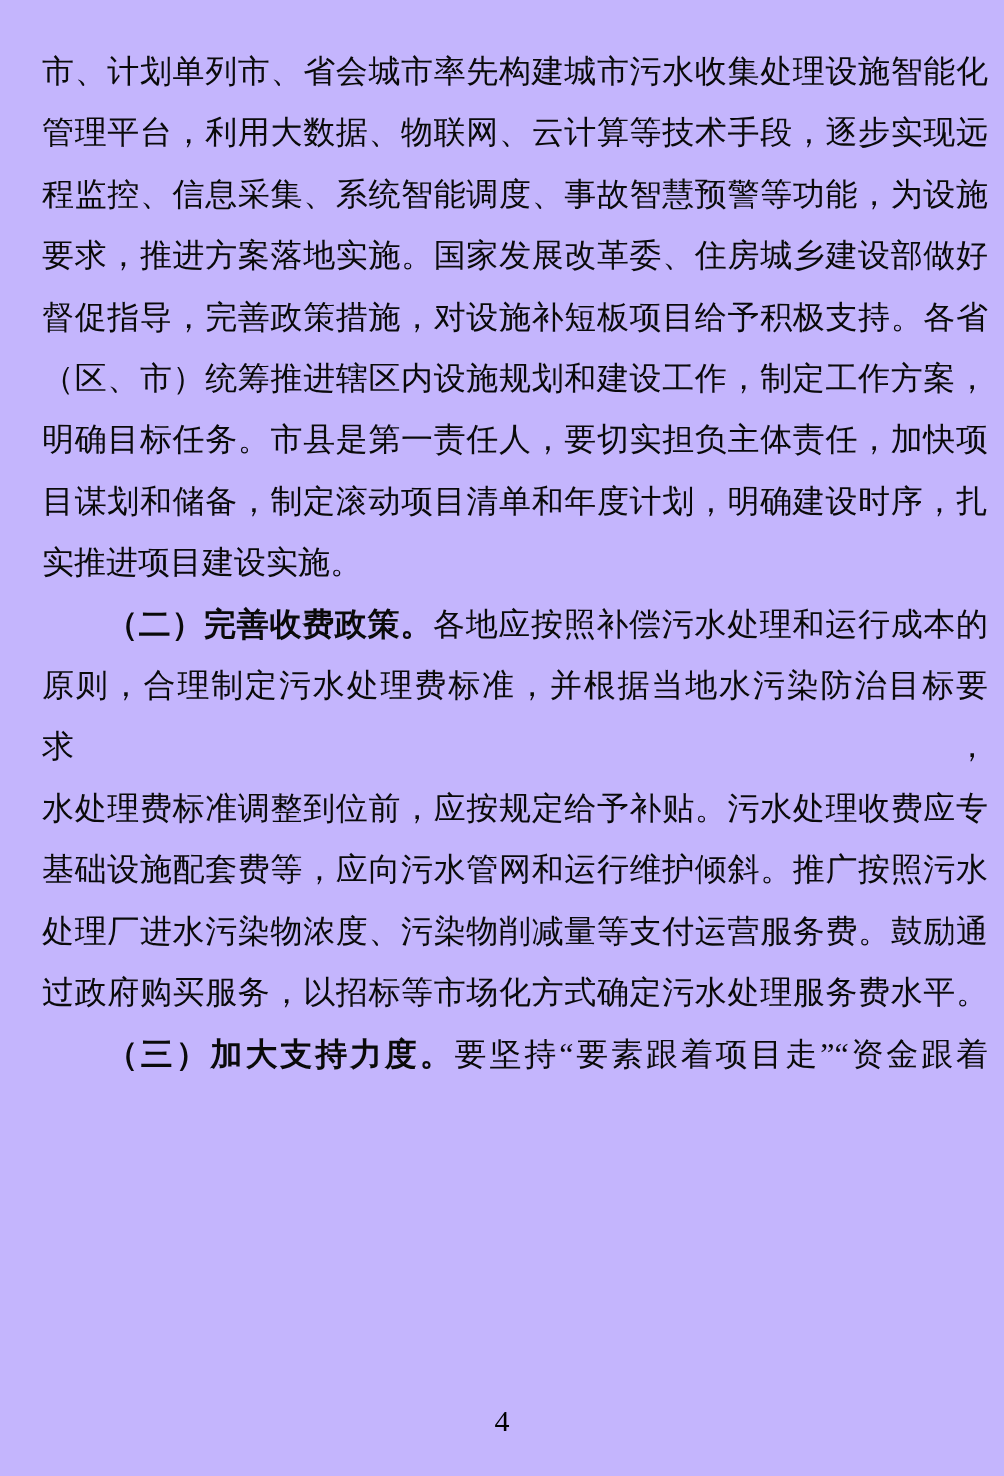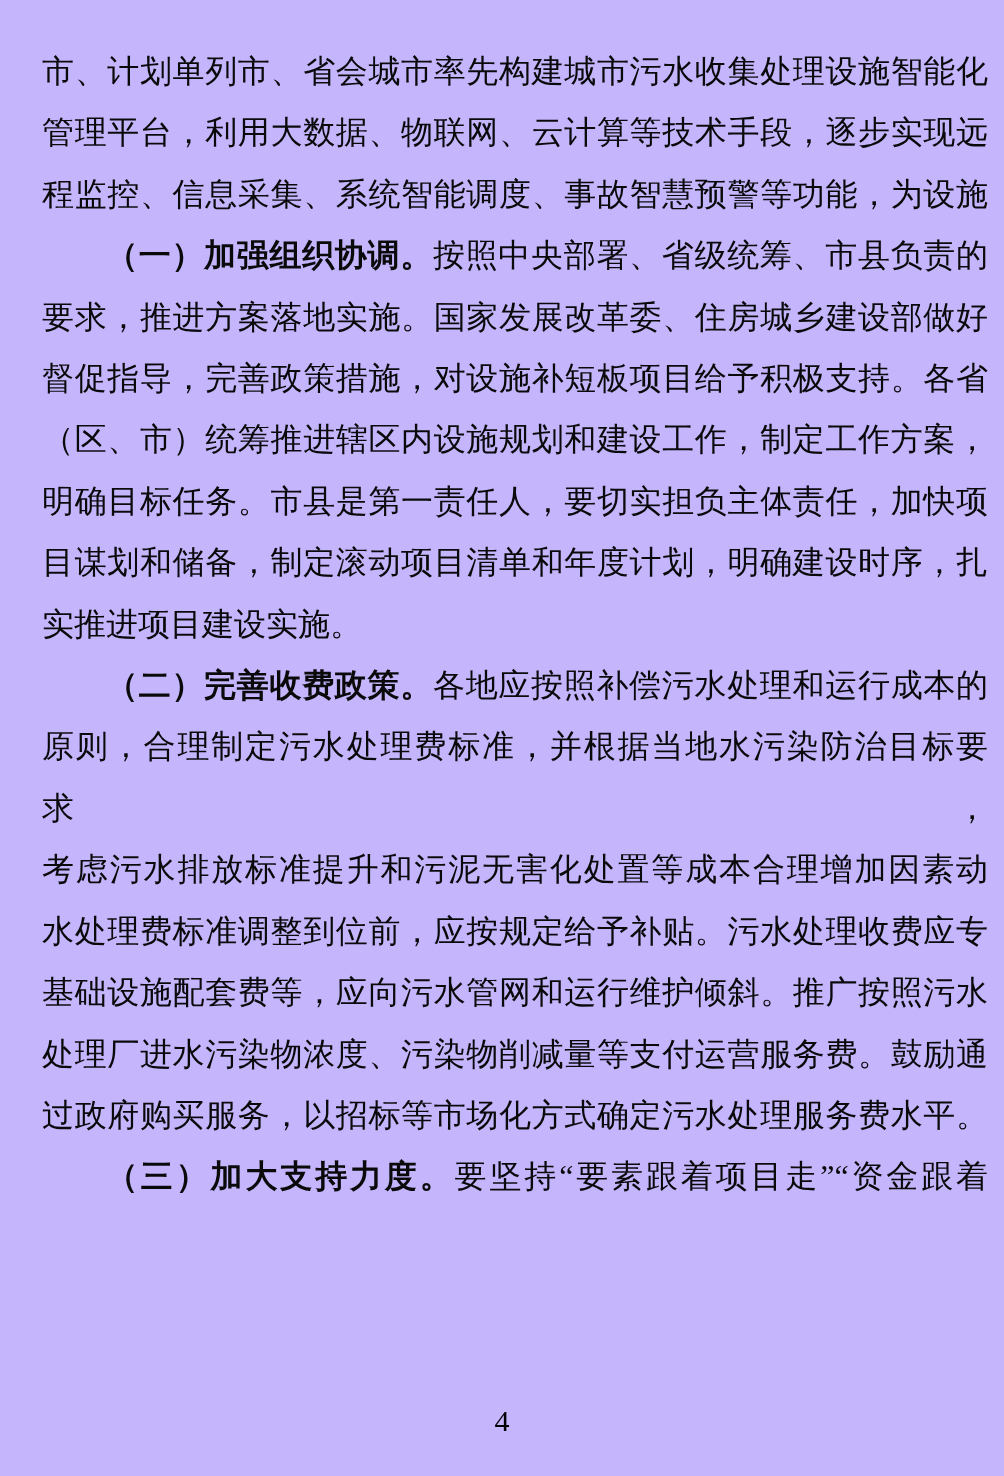--- a/index.html
+++ b/index.html
@@ -61,35 +61,31 @@
 <body>
 
 <div class="sheet">
   <div class="textblock">
 
     <div class="line just">市、计划单列市、省会城市率先构建城市污水收集处理设施智能化</div>
     <div class="line just">管理平台，利用大数据、物联网、云计算等技术手段，逐步实现远</div>
     <div class="line just">程监控、信息采集、系统智能调度、事故智慧预警等功能，为设施</div>
 
 
-    <div class="line just indent">
-      <span class="lead">（一）加强组织协调。</span><span>按照中央部署、省级统筹、市县负责的</span>
-    </div>
     <div class="line just">要求，推进方案落地实施。国家发展改革委、住房城乡建设部做好</div>
     <div class="line just">督促指导，完善政策措施，对设施补短板项目给予积极支持。各省</div>
     <div class="line just">（区、市）统筹推进辖区内设施规划和建设工作，制定工作方案，</div>
     <div class="line just">明确目标任务。市县是第一责任人，要切实担负主体责任，加快项</div>
     <div class="line just">目谋划和储备，制定滚动项目清单和年度计划，明确建设时序，扎</div>
     <div class="line">实推进项目建设实施。</div>
 
     <div class="line just indent">
       <span class="lead">（二）完善收费政策。</span><span>各地应按照补偿污水处理和运行成本的</span>
     </div>
     <div class="line just">原则，合理制定污水处理费标准，并根据当地水污染防治目标要求，</div>
-    <div class="line just">考虑污水排放标准提升和污泥无害化处置等成本合理增加因素动</div>
     <div class="line just">水处理费标准调整到位前，应按规定给予补贴。污水处理收费应专</div>
     <div class="line just">基础设施配套费等，应向污水管网和运行维护倾斜。推广按照污水</div>
     <div class="line just">处理厂进水污染物浓度、污染物削减量等支付运营服务费。鼓励通</div>
     <div class="line just">过政府购买服务，以招标等市场化方式确定污水处理服务费水平。</div>
 
     <div class="line just indent">
       <span class="lead">（三）加大支持力度。</span><span>要坚持“要素跟着项目走”“资金跟着</span>
     </div>
 
   </div>

